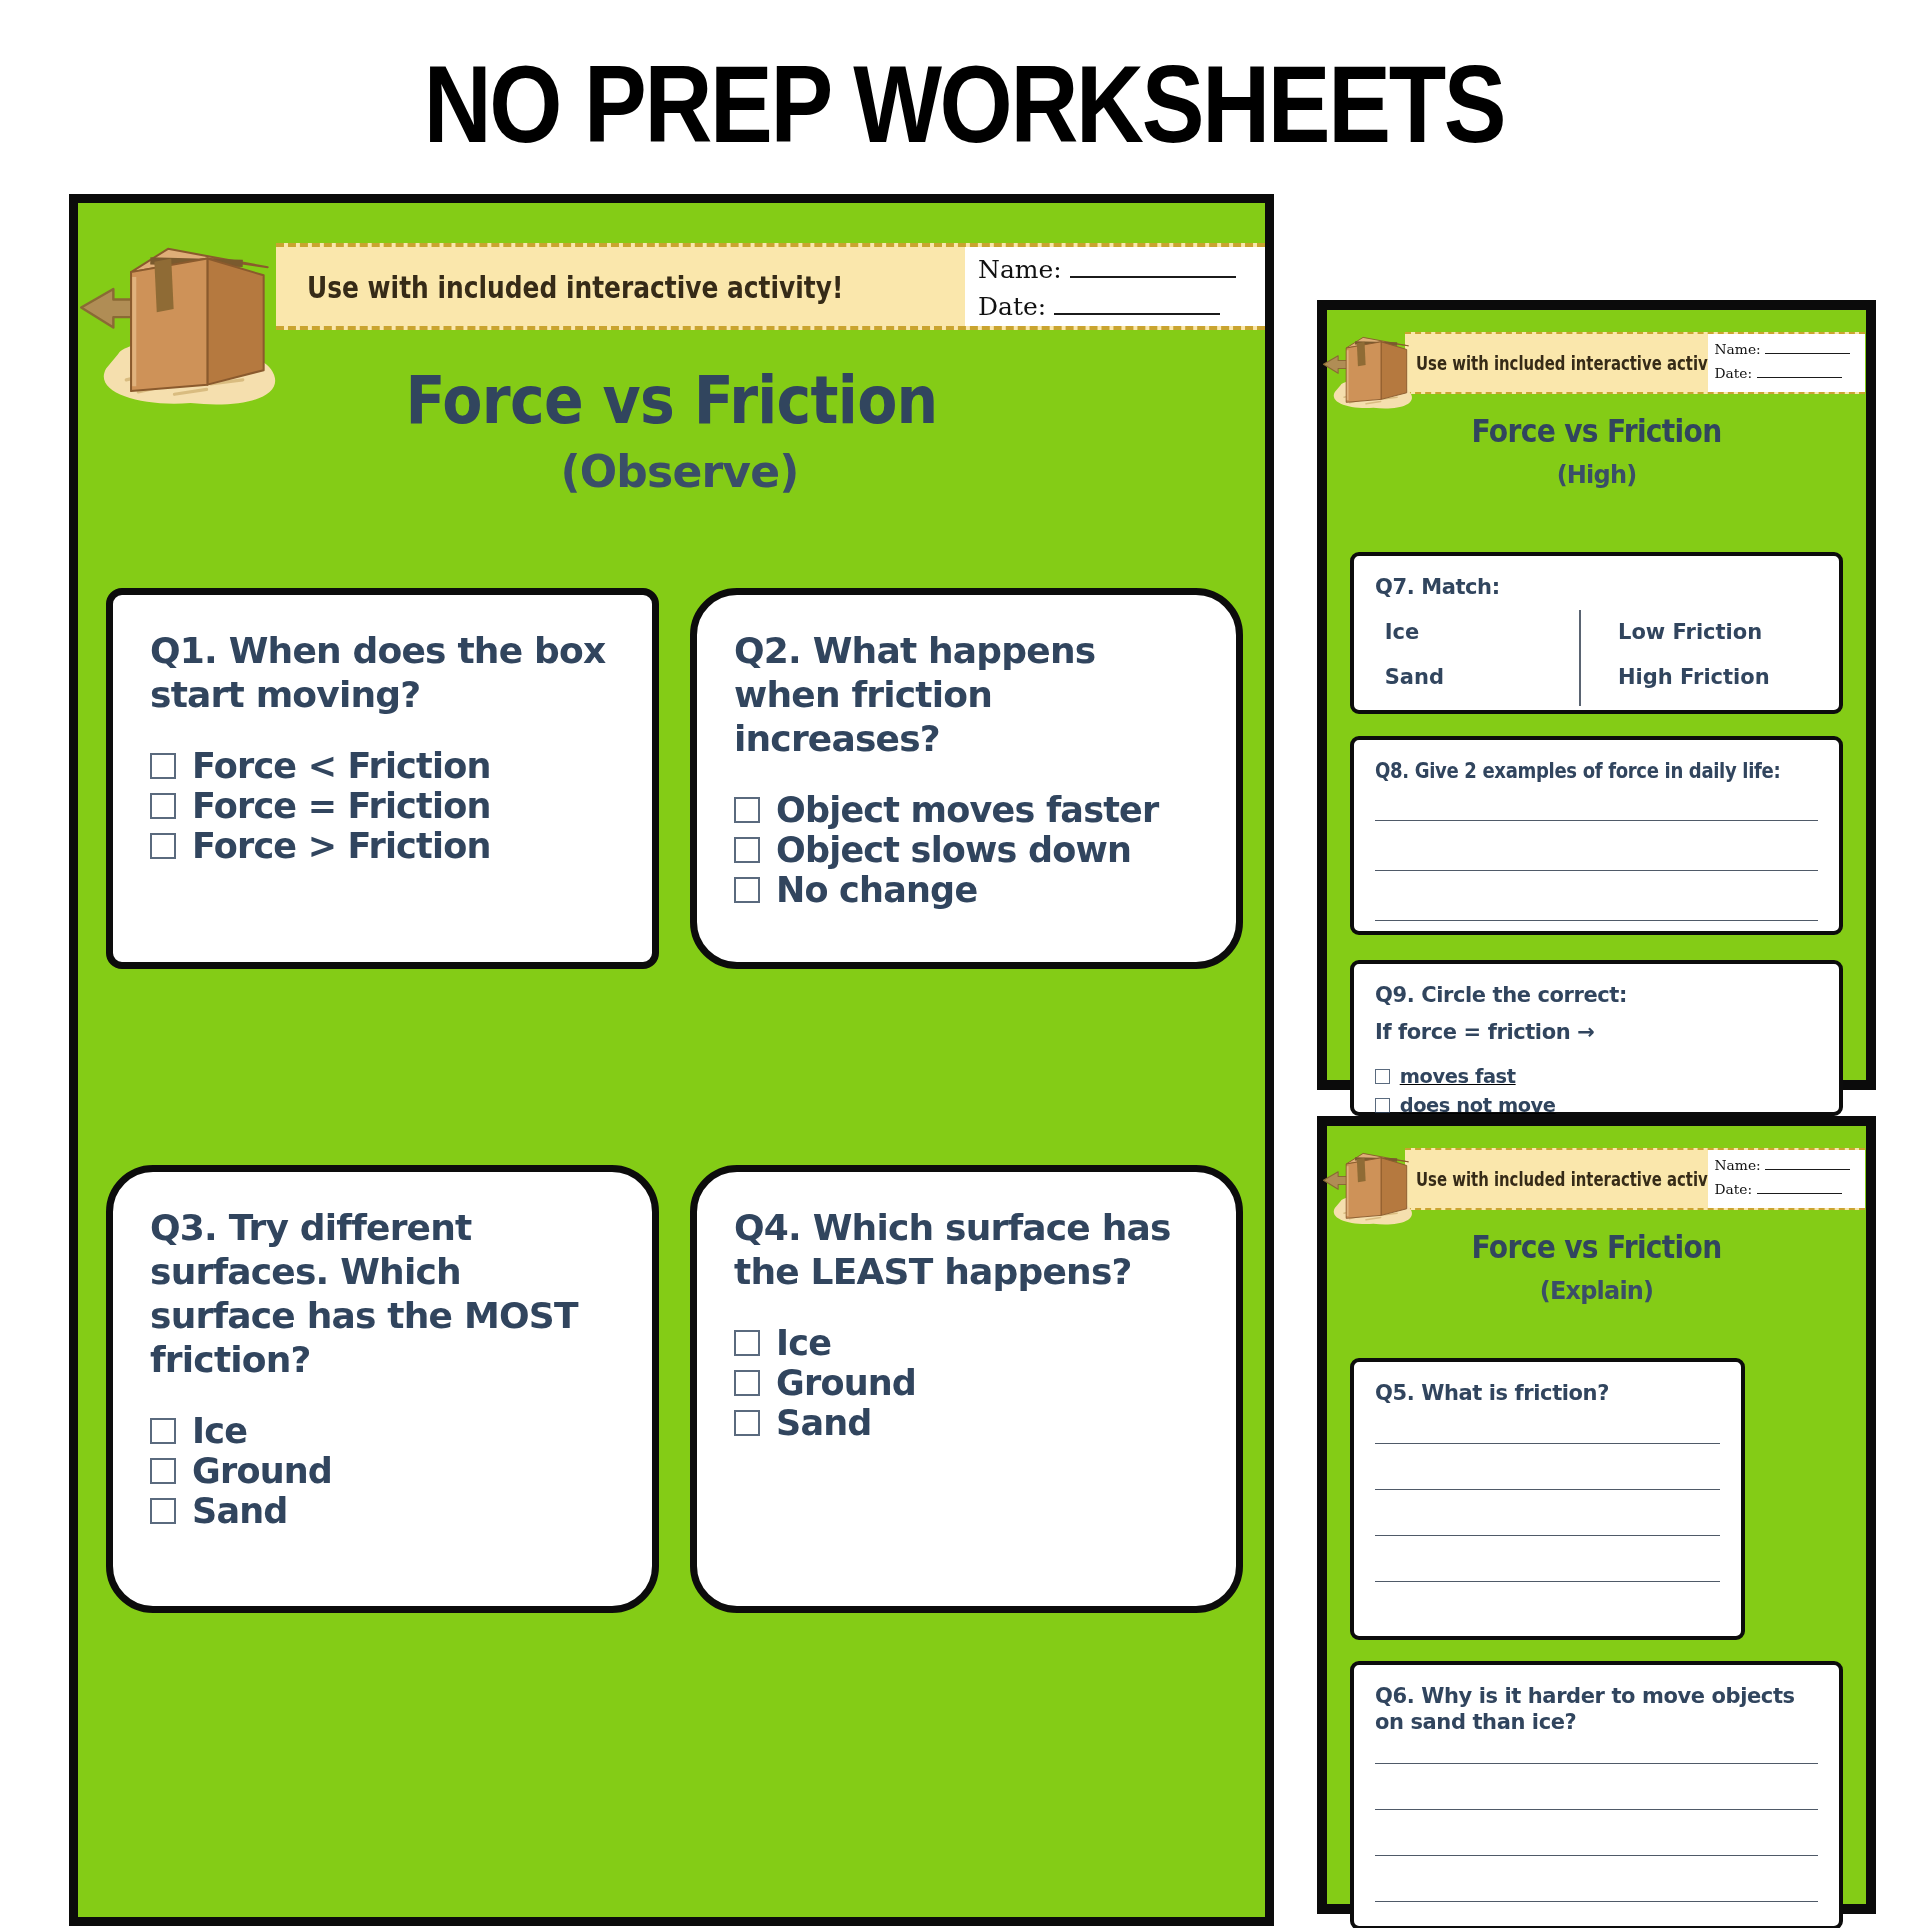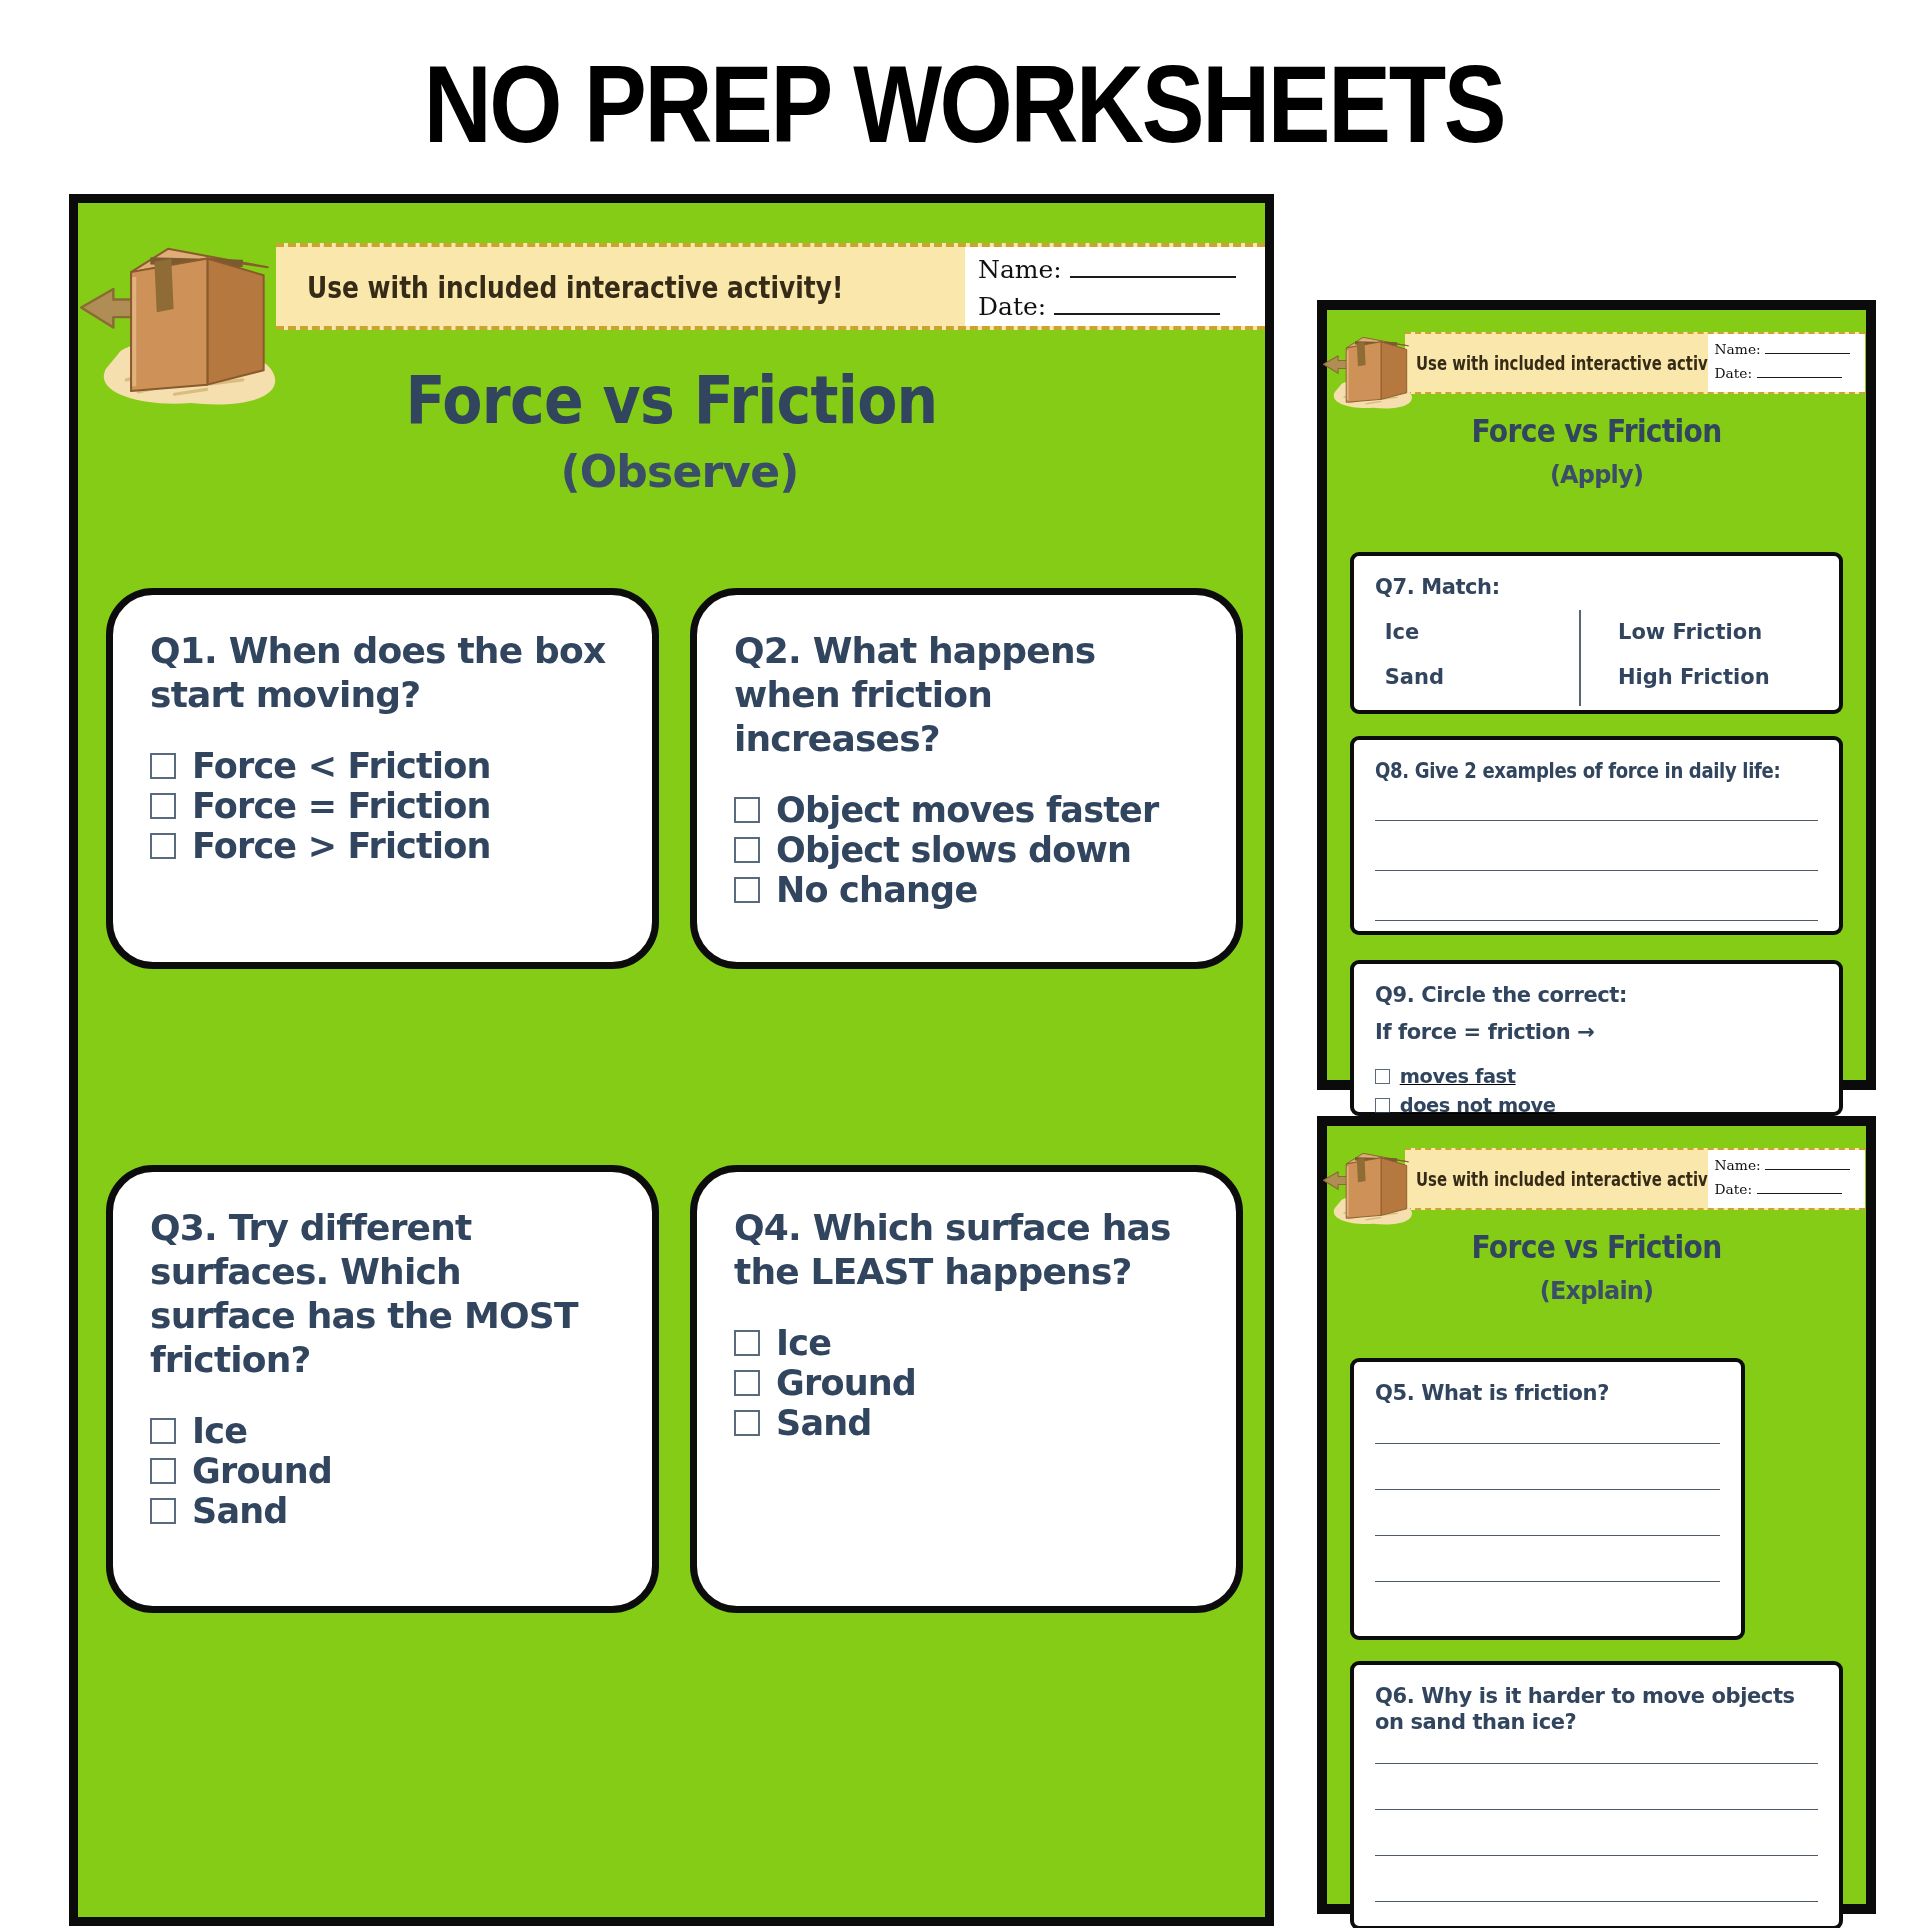--- a/index.html
+++ b/index.html
@@ -67,21 +67,21 @@
     box-sizing:border-box;padding:34px 37px;
   }
   .sm .qbox{border-width:4.9px;border-radius:9px;padding:18px 21px;margin-top:39px;}
   .qtitle{font-weight:bold;color:#31455E;font-size:36px;line-height:1.22;letter-spacing:-0.8px;max-width:474px;}
   .sm .qtitle{font-size:21px;max-width:454px;letter-spacing:-0.4px;line-height:1.25;}
   .opts{display:flex;flex-direction:column;margin-top:29px;}
   .opt{display:flex;align-items:center;gap:16px;}
   .cb{width:22px;height:22px;border:2.4px solid rgba(49,69,94,.8);flex:0 0 auto;background:transparent;}
   .optlabel{font-weight:bold;color:#31455E;font-size:35px;letter-spacing:-0.8px;white-space:nowrap;}
   
-  #q1{left:28px;top:385px;width:553px;height:381px;}
+  #q1{left:28px;top:385px;width:553px;height:381px;border-radius:16px;}
   #q2{left:612px;top:385px;width:553px;height:381px;}
   #q3{left:28px;top:962px;width:553px;height:448px;}
   #q4{left:612px;top:962px;width:553px;height:448px;}
   
   #q7{left:23px;top:203px;width:493px;height:162px;}
   #q8{left:23px;top:387px;width:493px;height:199px;}
   #q9{left:23px;top:611px;width:493px;height:156px;}
   
   #q5{left:23px;top:193px;width:395px;height:282px;}
   #q6{left:23px;top:496px;width:493px;height:269px;}
@@ -241,21 +241,21 @@
           <span class="nline"></span></div>
         <div class="nd-row r2"><span>Date:</span>
           <span class="nline"></span></div>
       </div>
     </div>
     <svg class="boxart" viewBox="0 0 270 250">
         <use href="#boxart-g"></use>
       </svg>
 
     <div class="sheet-title">Force vs Friction</div>
-    <div class="sheet-subtitle">(Apply)</div>
+    <div class="sheet-subtitle">(High)</div>
 
     <div class="qbox" id="q7">
       <div class="qtitle">Q7. Match:</div>
       <div class="match">
         <span class="mrow-l l1">Ice</span>
         <span class="mrow-l l2">Sand</span>
         <span class="mdivider"></span>
         <span class="mrow-r l1">Low Friction</span>
         <span class="mrow-r l2">High Friction</span>
       </div>

